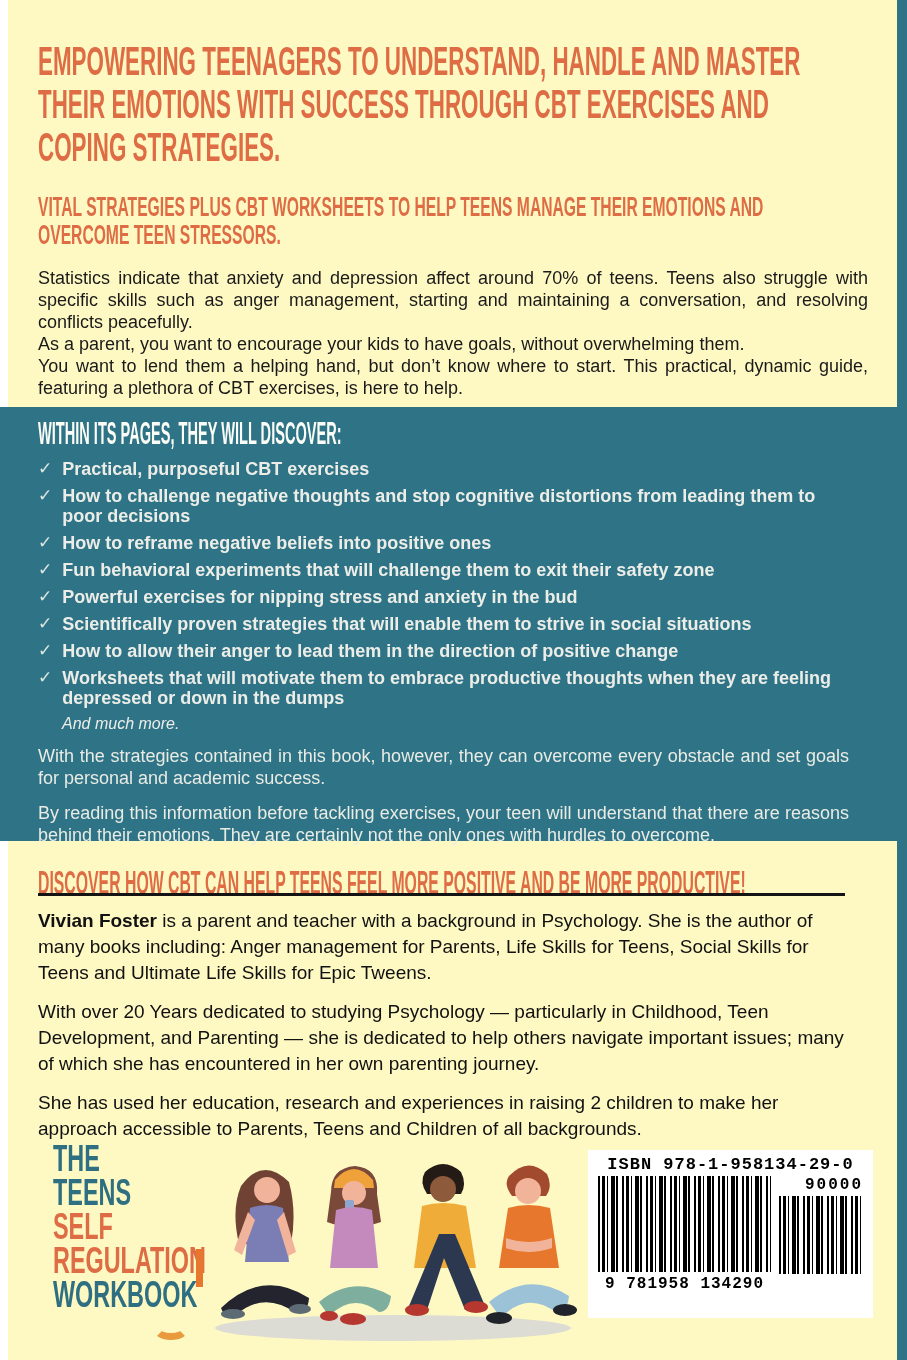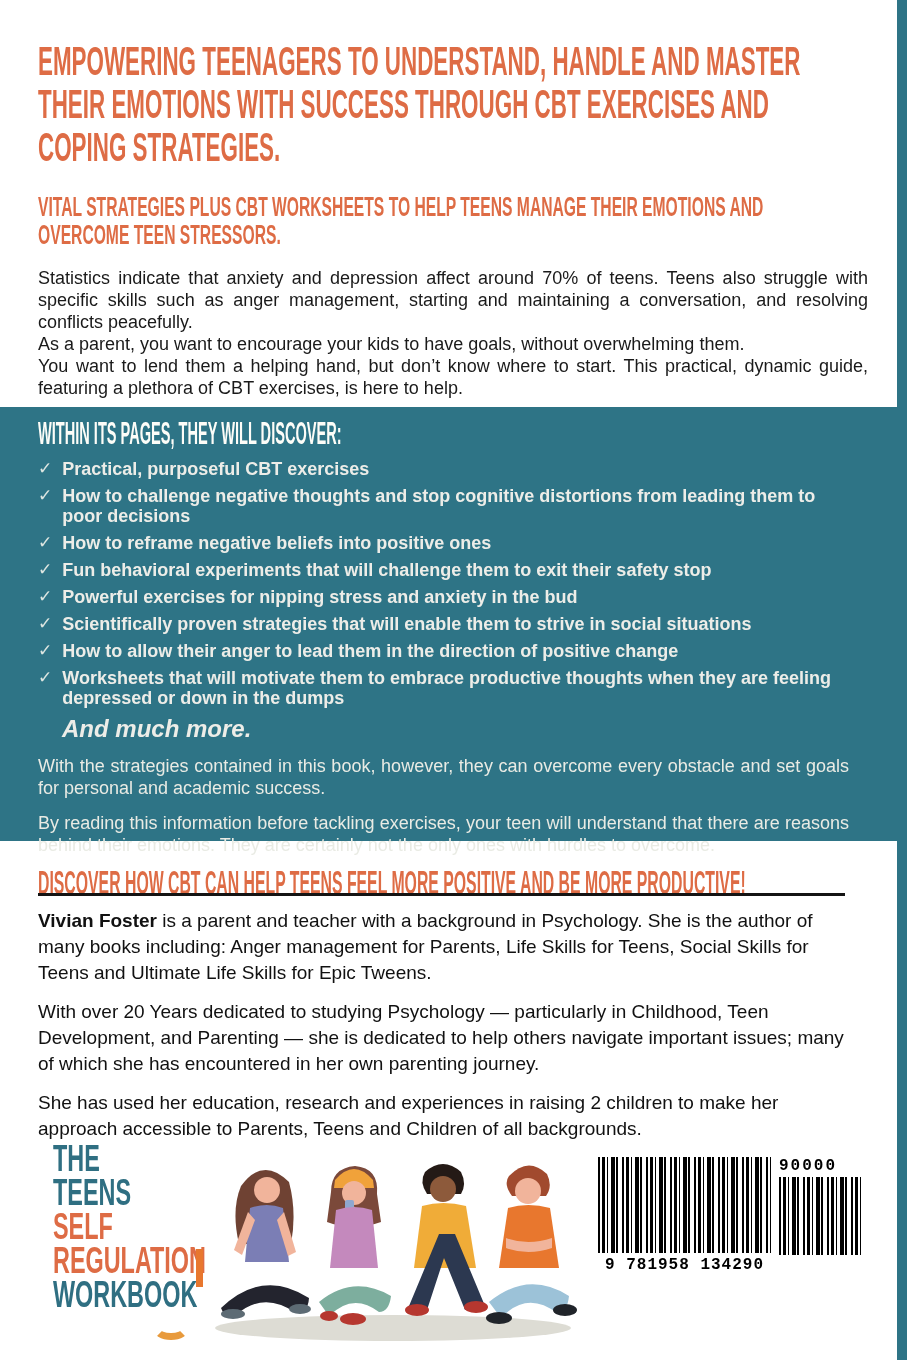--- a/index.html
+++ b/index.html
@@ -1,20 +1,20 @@
 <!DOCTYPE html>
 <html><head>
 <meta charset="utf-8">
 <style>
   * { margin:0; padding:0; box-sizing:border-box; }
   html,body { background:#888; }
   body { font-family:"Liberation Sans", sans-serif; }
   .page {
     position:relative; width:907px; height:1360px; margin:0 auto;
-    background:#ffffff; overflow:hidden;
+    background:#fef9c3; overflow:hidden;
   }
   .edge-left  { position:absolute; left:0; top:0; width:8px; height:1360px; background:#FFFFFF; }
   .edge-right { position:absolute; right:0; top:0; width:10px; height:1360px; background:#2E7486; }
 
   
   .cx { display:block; transform-origin:0 50%; white-space:nowrap; font-weight:bold; }
 
   .header-block { position:absolute; left:38px; top:40px; width:830px; }
   .h1-line { font-size:40px; line-height:43px; color:#DE6C45; transform:scaleX(0.56); }
   .h2-block { margin-top:24px; }
@@ -23,21 +23,21 @@
   .intro p { margin:0; }
 
   .teal-band {
     position:absolute; left:0; top:407px; width:907px; height:434px;
     background:#2E7486; padding:10px 58px 10px 38px; color:#EDEDE8;
   }
   .h3-line { font-size:31px; line-height:34px; color:#FDFDF8; transform:scaleX(0.47); margin-bottom:8px; }
   .bullets { list-style:none; }
   .bullets li { display:flex; gap:10px; margin-bottom:7px; font-size:18px; font-weight:bold; line-height:20px; }
   .check { flex:0 0 14px; color:#DDE6E1; font-weight:normal; font-size:17px; }
-  .much-more { font-style:italic; font-weight:bold; font-size:24px; margin:4px 0 12px 24px; }
+  .much-more { font-style:italic; font-weight:normal; font-size:16px; margin:4px 0 12px 24px; }
   .teal-par { font-size:18px; line-height:22px; text-align:justify; color:#E9EBE4; margin-bottom:13px; }
 
   .cta-block { position:absolute; left:38px; top:852px; width:812px;margin-top:12px; }
   .cta-line { font-size:34px; line-height:36px; color:#DE6C45; transform:scaleX(0.465); }
   .rule { position:absolute; left:38px; top:893px; width:807px; height:3px; background:#141414; }
 
   .bio { position:absolute; left:38px; top:908px; width:824px; color:#111; font-size:19px; line-height:26px; }
   .bio p { margin:0 0 13px 0; }
   .author-name { font-weight:bold; }
 
@@ -63,21 +63,21 @@
   .bc-main { flex:1;text-align:center; }
   .bars {
     background:repeating-linear-gradient(90deg,
       #000 0 2px, transparent 2px 4px, #000 4px 7px, transparent 7px 9px,
       #000 9px 10px, transparent 10px 13px, #000 13px 17px, transparent 17px 18px,
       #000 18px 20px, transparent 20px 24px);
   }
   .bars-main { height:96px; }
   .bc-digits { font-size:16px; letter-spacing:1px; margin-top:3px; white-space:nowrap; font-weight:bold; }
   .bc-addon { width:84px; }
-  .addon-num { font-size:16px; letter-spacing:2px; text-align:left; font-weight:bold; }
+  .addon-num { font-size:16px; letter-spacing:2px; text-align:right; font-weight:bold; }
   .bars-addon { height:78px; margin-top:2px; }
 </style>
 </head>
 <body>
 
 <div class="page">
   <div class="edge-left"></div>
   <div class="edge-right"></div>
 
   <div class="header-block">
@@ -107,21 +107,21 @@
       <li>
           <span class="check">✓</span>
           <span>How to challenge negative thoughts and stop cognitive distortions from leading them to poor decisions</span>
         </li>
       <li>
           <span class="check">✓</span>
           <span>How to reframe negative beliefs into positive ones</span>
         </li>
       <li>
           <span class="check">✓</span>
-          <span>Fun behavioral experiments that will challenge them to exit their safety stop</span>
+          <span>Fun behavioral experiments that will challenge them to exit their safety zone</span>
         </li>
       <li>
           <span class="check">✓</span>
           <span>Powerful exercises for nipping stress and anxiety in the bud</span>
         </li>
       <li>
           <span class="check">✓</span>
           <span>Scientifically proven strategies that will enable them to strive in social situations</span>
         </li>
       <li>
@@ -196,20 +196,21 @@
       <circle cx="325" cy="41" r="13" fill="#F1B49B"></circle>
       <path d="M305 58 Q325 52 347 58 L356 118 L296 118Z" fill="#E8772E"></path>
       <path d="M303 88 Q325 96 349 88 L349 98 Q325 106 303 98Z" fill="#F1B49B"></path>
       <path d="M286 152 Q325 120 366 146 Q364 164 354 163 Q324 140 298 168Z" fill="#9CC2D8"></path>
       <ellipse cx="296" cy="168" rx="13" ry="6" fill="#20242A"></ellipse>
       <ellipse cx="362" cy="160" rx="12" ry="6" fill="#20242A"></ellipse>
     </g>
   </svg>
 
   <div class="barcode-box">
+    <div class="isbn-label">ISBN 978-1-958134-29-0</div>
     <div class="bc-row">
       <div class="bc-main">
         <div class="bars bars-main"></div>
         <div class="bc-digits">9 781958 134290</div>
       </div>
       <div class="bc-addon">
         <div class="addon-num">90000</div>
         <div class="bars bars-addon"></div>
       </div>
     </div>

